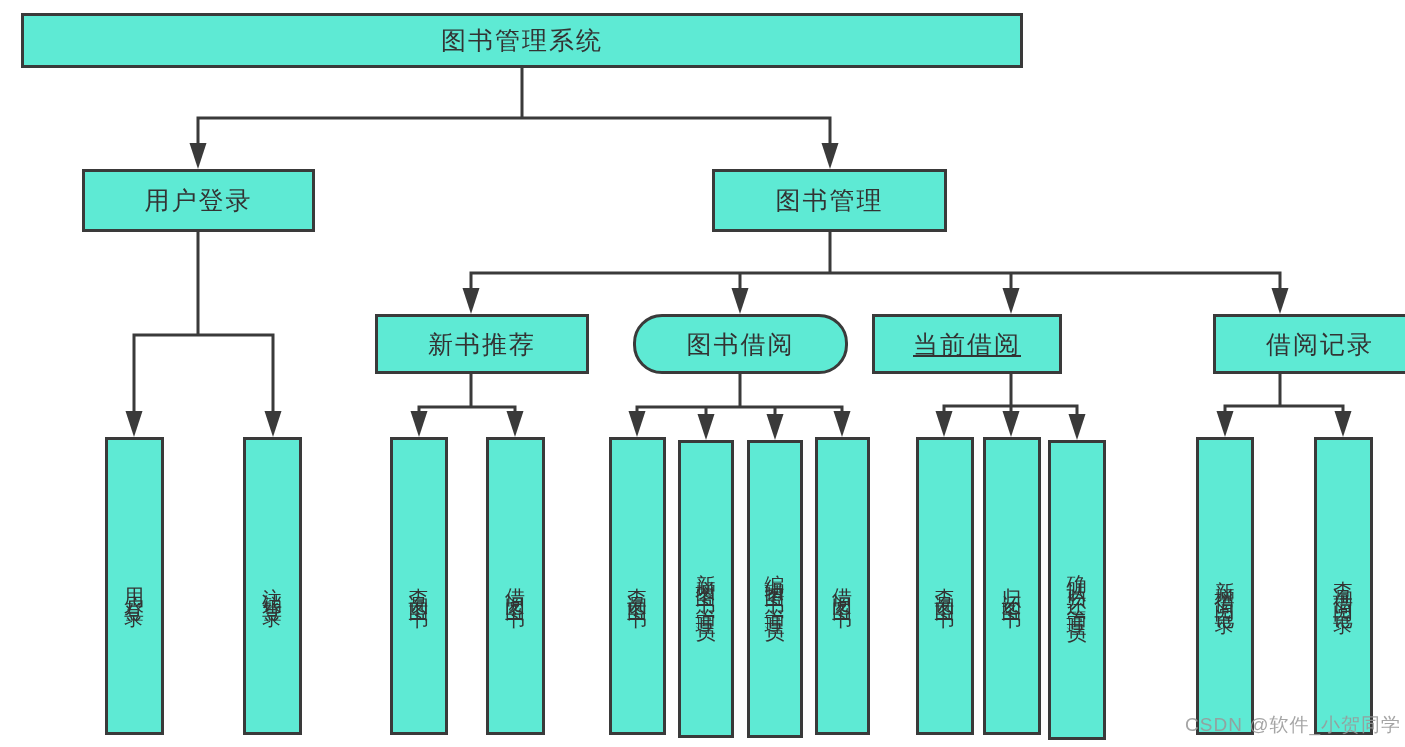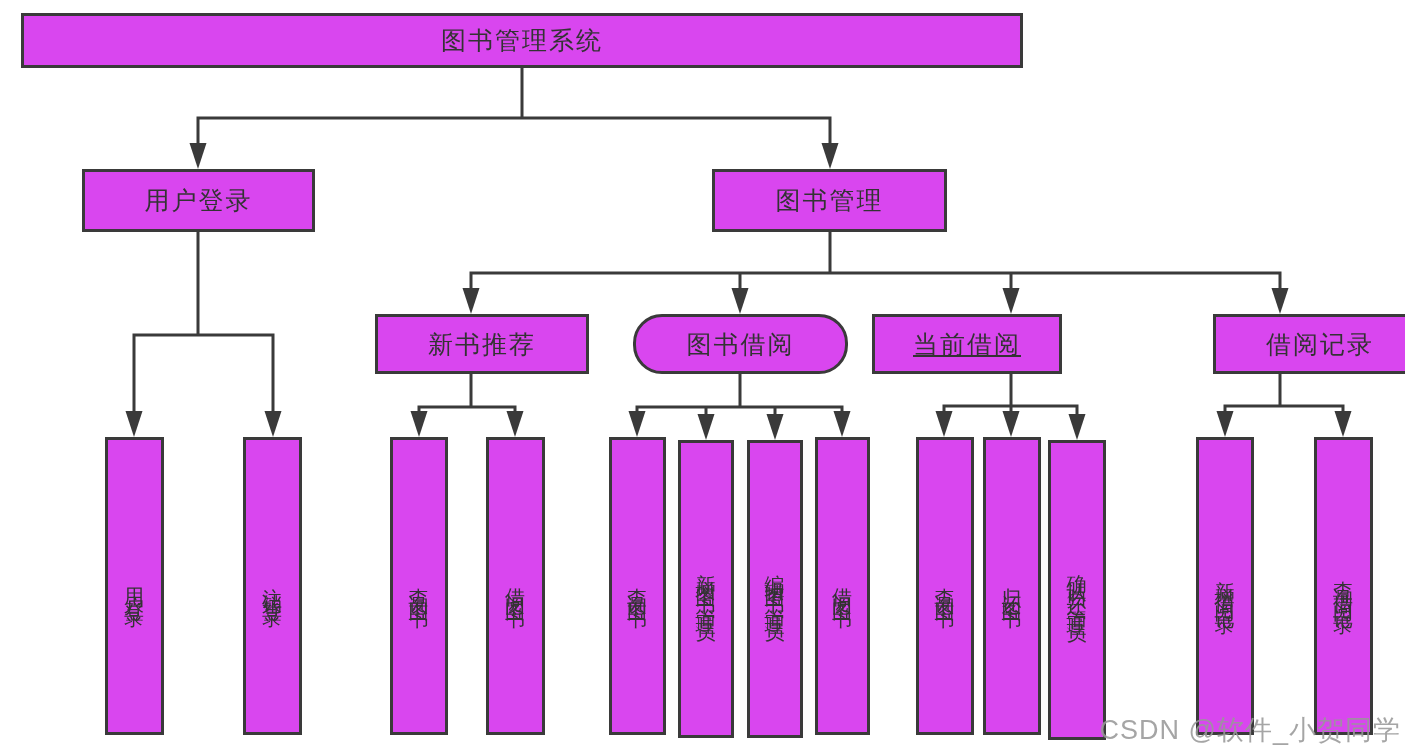--- a/index.html
+++ b/index.html
@@ -14,21 +14,21 @@
   .wires {
     position: absolute;
     left: 0; top: 0;
     width: 1405px; height: 747px;
     pointer-events: none;
   }
   .box {
     position: absolute;
     box-sizing: border-box;
     border: 3px solid #3a3a3a;
-    background: #d946ef;
+    background: #5eead4;
     display: flex;
     align-items: center;
     justify-content: center;
     color: #333333;
   }
   .hbox .lbl {
     font-size: 25px;
     letter-spacing: 2px;
     white-space: nowrap;
   }
@@ -36,21 +36,21 @@
     writing-mode: vertical-rl;
     text-orientation: mixed;
     font-size: 20px;
     letter-spacing: 7px;
     line-height: 1;
   }
   .watermark {
     position: absolute;
     right: 4px;
     top: 712px;
-    font-size: 27px;
+    font-size: 19px;
     color: rgba(152,152,152,0.88);
     letter-spacing: 1px;
     white-space: nowrap;
     z-index: 5;
     margin-left: 44px;
   }
 </style>
 </head>
 <body>
 

